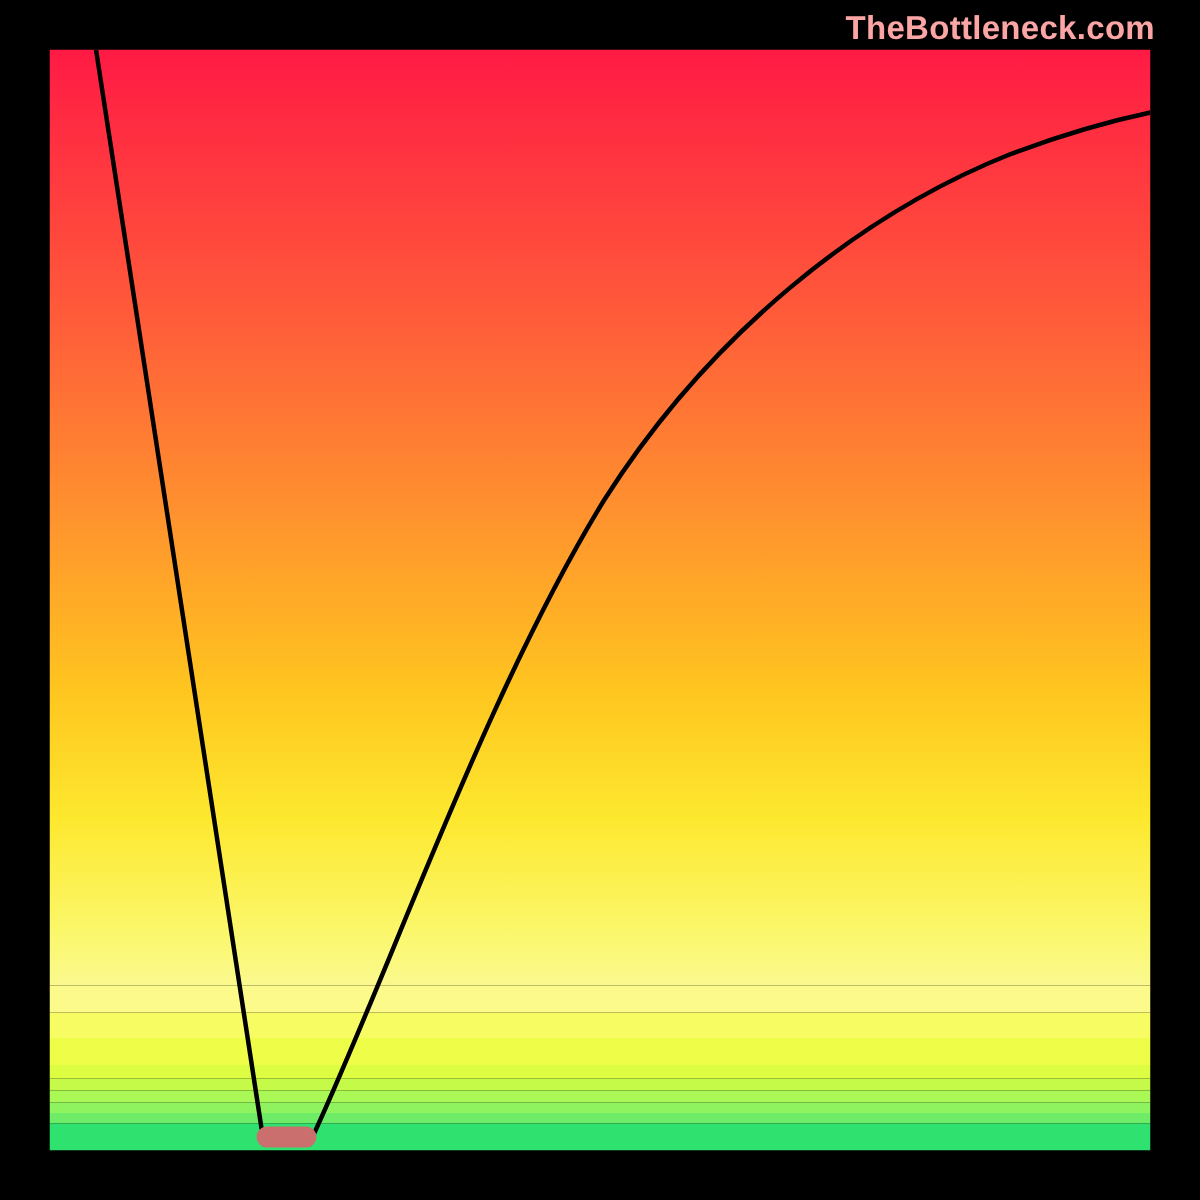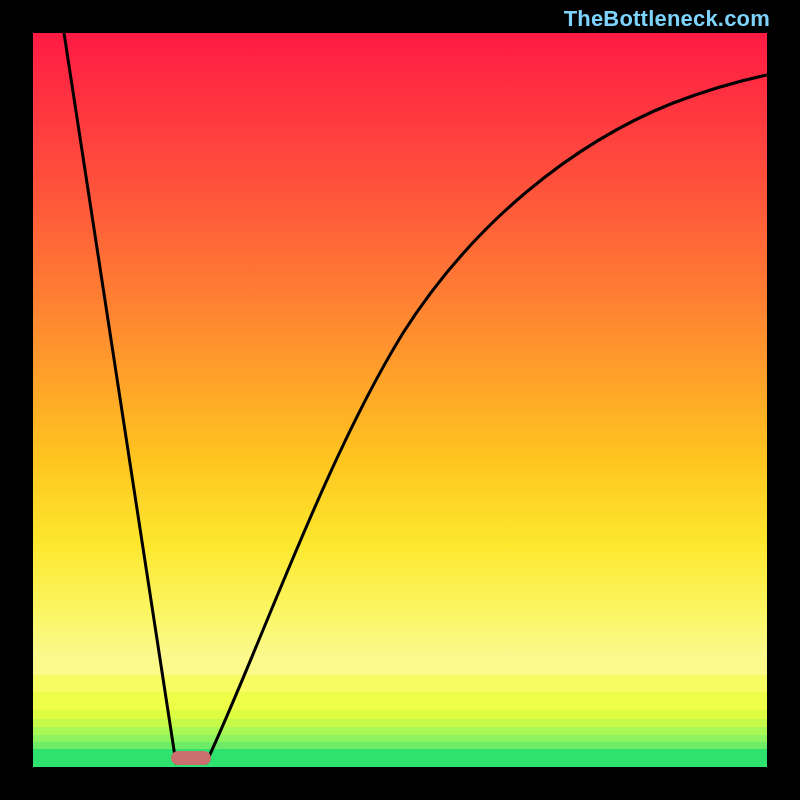--- a/index.html
+++ b/index.html
@@ -57,21 +57,21 @@
   .g3 { top: 94.6%; height: 1.0%; background: #aaf855; }
   .g4 { top: 95.6%; height: 1.0%; background: #8ef35f; }
   .g5 { top: 96.6%; height: 1.0%; background: #6fec67; }
   .g6 { top: 97.6%; height: 2.4%; background: #2fe26f; }
   .attribution {
     position: absolute;
     top: 6px;
     right: 30px;
     font-size: 22px;
     font-weight: 600;
-    color: #7dd3fc;
+    color: #fca5a5;
     letter-spacing: 0.2px;
   }
   .marker {
     position: absolute;
     background: #cb6f6e;
     border-radius: 7px;
   }
   svg.curve {
     position: absolute;
     inset: 0;

